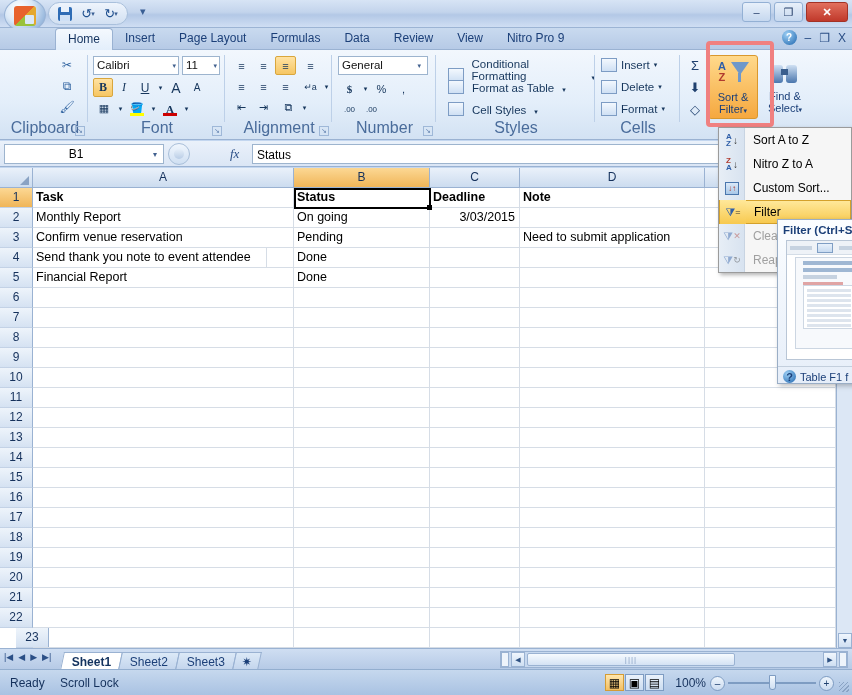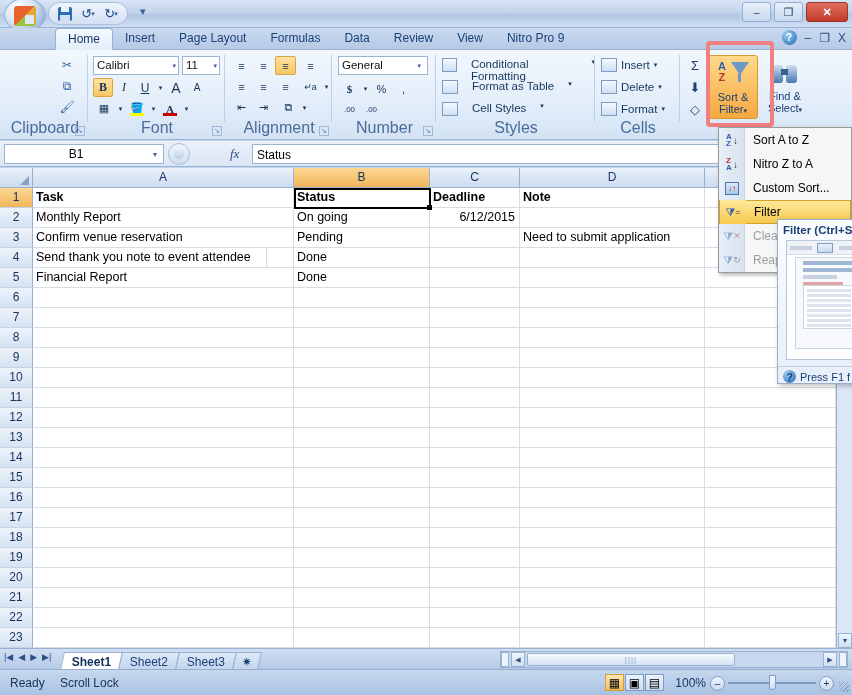--- a/index.html
+++ b/index.html
@@ -122,21 +122,21 @@
   .abtn{width:21px;height:19px;display:flex;align-items:center;justify-content:center;font-size:11px;color:#16365c;border:1px solid transparent;}
   .abtn.on{background:linear-gradient(180deg,#ffe2a2,#f6c663);border:1px solid #d9a63c;border-radius:2px;}
 
   
   #g-number{left:333px;width:103px;}
   .numfmt{position:absolute;left:5px;top:4px;width:90px;height:19px;background:#fff;border:1px solid #9db4ce;
     font-size:11.5px;padding:2px 0 0 3px;color:#111;}
 
   
   #g-styles{left:437px;width:158px;}
-  .stl{position:absolute;left:5px;display:flex;align-items:flex-start;gap:14px;font-size:11.5px;color:#16365c;}
+  .stl{position:absolute;left:11px;display:flex;align-items:flex-end;gap:8px;font-size:11.5px;color:#16365c;}
   .stl-ico{width:16px;height:14px;border:1px solid #7d9cc4;background:linear-gradient(180deg,#f3f8fe,#cfe0f4);position:relative;}
 
   
   #g-cells{left:596px;width:84px;}
   .cl{position:absolute;left:5px;display:flex;align-items:center;gap:4px;font-size:11.5px;color:#16365c;}
 
   
   #g-edit{left:681px;width:171px;}
   .ed-mini{position:absolute;left:4px;display:flex;align-items:center;gap:2px;}
   .ed-ico{width:20px;height:19px;display:flex;align-items:center;justify-content:center;font-size:13px;color:#20416f;}
@@ -598,21 +598,21 @@
         <i style="top:13px"></i>
         <i style="top:18px"></i>
       <i style="top:23px"></i>
         <i style="top:28px"></i>
         <i style="top:33px"></i>
         <i style="top:38px"></i>
     </div>
   </div>
   <div class="tt-foot">
     <span class="tt-help">?</span>
-    <span>Press F1 f</span>
+    <span>Table F1 f</span>
   </div>
 </div>
 
 <div class="fbar">
   <div class="namebox">
     <span class="nb-txt">B1</span>
     <span class="nb-arr">▾</span>
   </div>
   <div class="fb-sep"></div>
   <div class="fx">fx</div>
@@ -644,21 +644,21 @@
       <div class="rowhdr" style="top: 260px;">13</div>
       <div class="rowhdr" style="top: 280px;">14</div>
       <div class="rowhdr" style="top: 300px;">15</div>
       <div class="rowhdr" style="top: 320px;">16</div>
       <div class="rowhdr" style="top: 340px;">17</div>
       <div class="rowhdr" style="top: 360px;">18</div>
       <div class="rowhdr" style="top: 380px;">19</div>
       <div class="rowhdr" style="top: 400px;">20</div>
       <div class="rowhdr" style="top: 420px;">21</div>
       <div class="rowhdr" style="top: 440px;">22</div>
-      <div class="rowhdr" style="top: 460px;">23</div>
+      <div class="rowhdr" style="top: 460px; margin-left: 16px;">23</div>
     </div>
   <div id="cells-layer">
       <div class="cell" style="left: 33px; top: 20px; width: 261px;"></div>
       <div class="cell" style="left: 294px; top: 20px; width: 136px;"></div>
       <div class="cell" style="left: 430px; top: 20px; width: 90px;"></div>
       <div class="cell" style="left: 520px; top: 20px; width: 185px;"></div>
       <div class="cell" style="left: 705px; top: 20px; width: 131px;"></div>
       <div class="cell" style="left: 33px; top: 40px; width: 261px;"></div>
       <div class="cell" style="left: 294px; top: 40px; width: 136px;"></div>
       <div class="cell" style="left: 430px; top: 40px; width: 90px;"></div>
@@ -768,21 +768,21 @@
       <div class="cell" style="left: 294px; top: 460px; width: 136px;"></div>
       <div class="cell" style="left: 430px; top: 460px; width: 90px;"></div>
       <div class="cell" style="left: 520px; top: 460px; width: 185px;"></div>
       <div class="cell" style="left: 705px; top: 460px; width: 131px;"></div>
       <div class="cell b" style="left: 33px; top: 20px; width: 261px; border-right: 1px solid rgb(214, 221, 230);">Task</div>
       <div class="cell b" style="left: 294px; top: 20px; width: 136px; border-right: 1px solid rgb(214, 221, 230);">Status</div>
       <div class="cell b" style="left: 430px; top: 20px; width: 90px; border-right: 1px solid rgb(214, 221, 230);">Deadline</div>
       <div class="cell b" style="left: 520px; top: 20px; width: 185px; border-right: 1px solid rgb(214, 221, 230);">Note</div>
       <div class="cell" style="left: 33px; top: 40px; width: 261px; border-right: 1px solid rgb(214, 221, 230);">Monthly Report</div>
       <div class="cell" style="left: 294px; top: 40px; width: 136px; border-right: 1px solid rgb(214, 221, 230);">On going</div>
-      <div class="cell r" style="left: 430px; top: 40px; width: 90px; border-right: 1px solid rgb(214, 221, 230);">6/12/2015</div>
+      <div class="cell r" style="left: 430px; top: 40px; width: 90px; border-right: 1px solid rgb(214, 221, 230);">3/03/2015</div>
       <div class="cell" style="left: 33px; top: 60px; width: 261px; border-right: 1px solid rgb(214, 221, 230);">Confirm venue reservation</div>
       <div class="cell" style="left: 294px; top: 60px; width: 136px; border-right: 1px solid rgb(214, 221, 230);">Pending</div>
       <div class="cell" style="left: 520px; top: 60px; width: 185px; border-right: 1px solid rgb(214, 221, 230);">Need to submit application</div>
       <div class="cell" style="left: 33px; top: 80px; width: 234px; border-right: 1px solid rgb(214, 221, 230);">Send thank you note to event attendee</div>
       <div class="cell" style="left: 294px; top: 80px; width: 136px; border-right: 1px solid rgb(214, 221, 230);">Done</div>
       <div class="cell" style="left: 33px; top: 100px; width: 261px; border-right: 1px solid rgb(214, 221, 230);">Financial Report</div>
       <div class="cell" style="left: 294px; top: 100px; width: 136px; border-right: 1px solid rgb(214, 221, 230);">Done</div>
     </div>
   <div class="active-cell" style="left:294px;top:20px;width:137px;height:21px">
     <div class="handle"></div>

